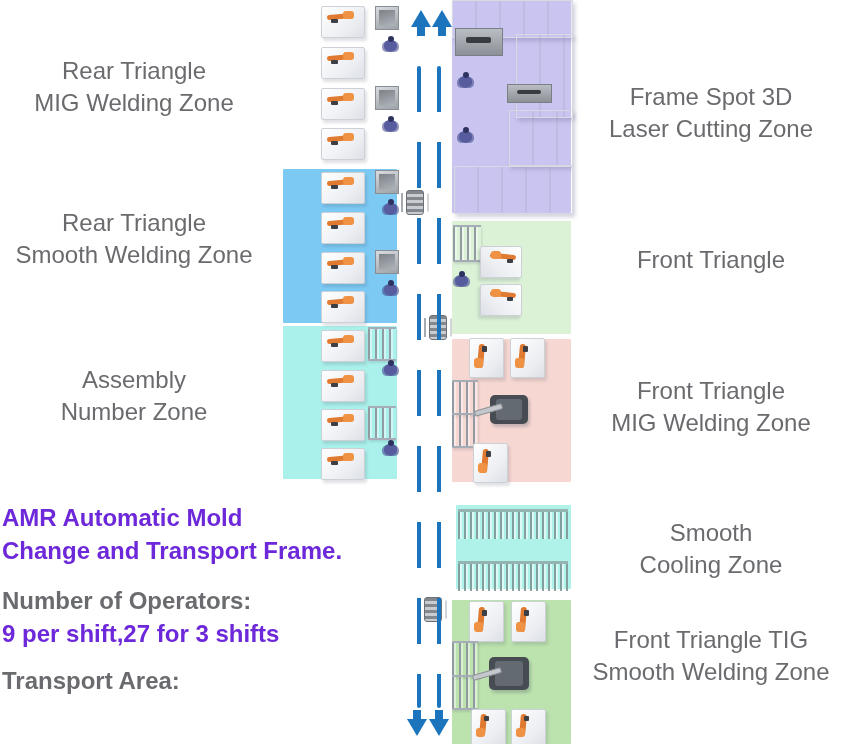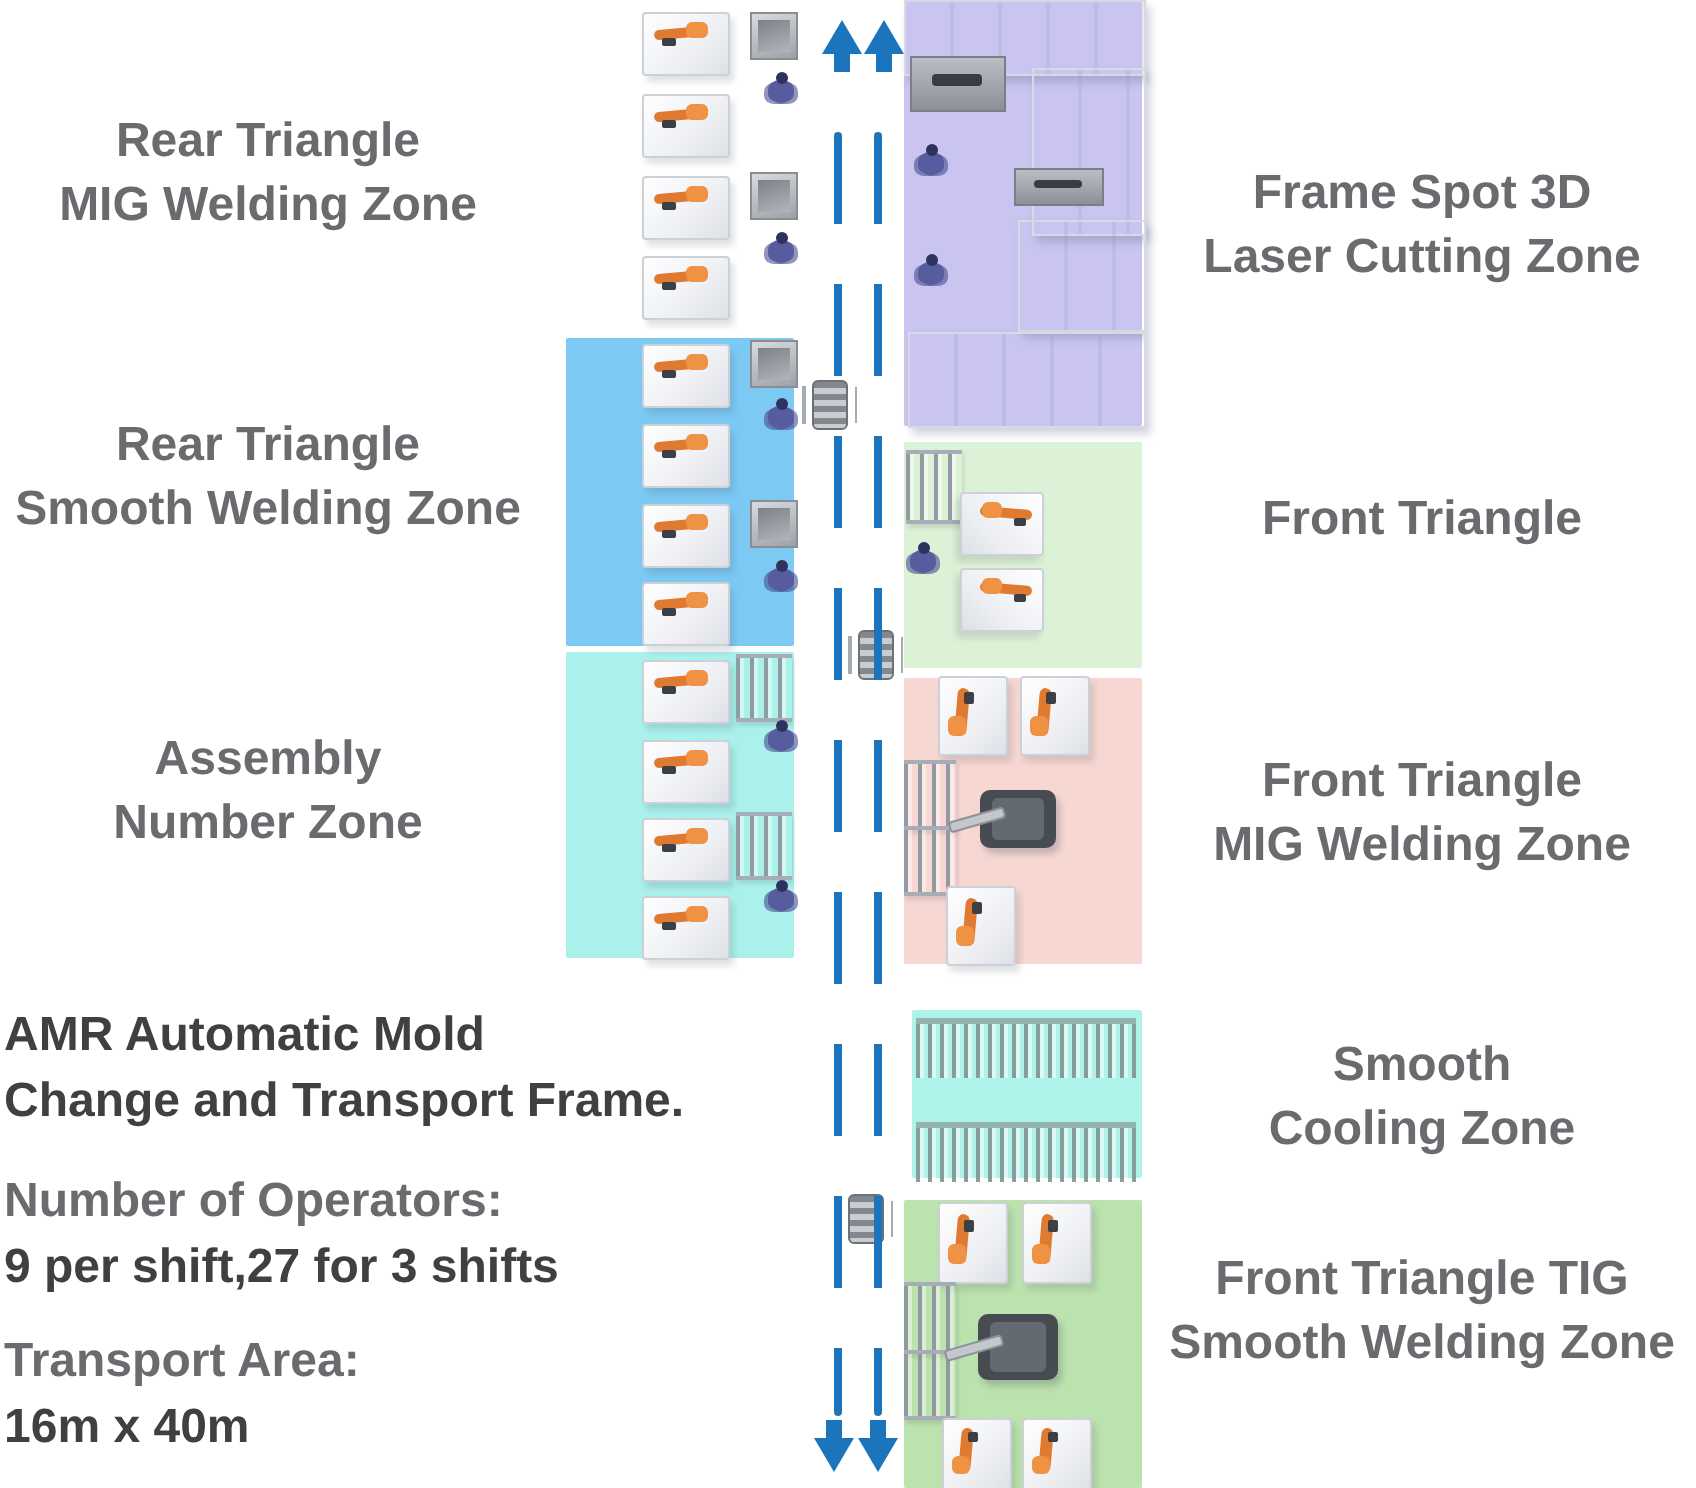--- a/index.html
+++ b/index.html
@@ -4,26 +4,26 @@
 <style>
   html,body{margin:0;padding:0;background:#ffffff;}
   .canvas{
     position:relative;width:848px;height:744px;overflow:hidden;background:#ffffff;
     font-family:"Liberation Sans","DejaVu Sans",sans-serif;
   }
   
   .labels-col{position:absolute;top:0;height:744px;}
   .labels-left{left:0;width:268px;}
   .labels-right{left:574px;width:274px;}
-  .zone-label{position:absolute;width:100%;text-align:center;font-weight:700;
+  .zone-label{position:absolute;width:100%;text-align:center;font-weight:400;
     font-size:24px;line-height:32px;color:#6a6b6e;}
   .note{position:absolute;left:2px;width:420px;font-weight:700;font-size:24px;
     line-height:33px;white-space:nowrap;text-align:left;}
   .note-line.c-gray{color:#6a6b6e;}
-  .note-line.c-blue{color:#404040;}
+  .note-line.c-blue{color:#6d28d9;}
   
   .floor{position:absolute;left:0;top:0;width:848px;height:744px;}
   .zone,.eq,.dash-line,.arrow-up,.arrow-down{position:absolute;}
   .zone{border-radius:1px;}
   
   .ws{background:linear-gradient(135deg,#ffffff 0%,#eceef2 65%,#dde0e6 100%);
       border:1px solid #ccd0d7;border-radius:2px;box-shadow:2px 3px 3px rgba(60,70,90,.16);}
   .ws::before{content:"";position:absolute;left:12%;top:24%;width:64%;height:17%;
       background:#e07a30;border-radius:3px;transform:rotate(-5deg);}
   .ws::after{content:"";position:absolute;left:50%;top:12%;width:26%;height:28%;
@@ -172,21 +172,20 @@
       <div class="note" style="top: 501px;">
         <div class="note-line c-blue">AMR Automatic Mold</div>
         <div class="note-line c-blue">Change and Transport Frame.</div>
       </div>
       <div class="note" style="top: 584px;">
         <div class="note-line c-gray">Number of Operators:</div>
         <div class="note-line c-blue"> 9 per shift,27 for 3 shifts</div>
       </div>
       <div class="note" style="top: 664px;">
         <div class="note-line c-gray">Transport Area:</div>
-        <div class="note-line c-blue">16m x 40m</div>
       </div>
     </div>
   <div class="labels-col labels-right">
       <div class="zone-label" style="top: 81px;">
         <div class="lbl-line">Frame Spot 3D</div>
         <div class="lbl-line">Laser Cutting Zone</div>
       </div>
       <div class="zone-label" style="top: 244px;">
         <div class="lbl-line">Front Triangle</div>
       </div>

